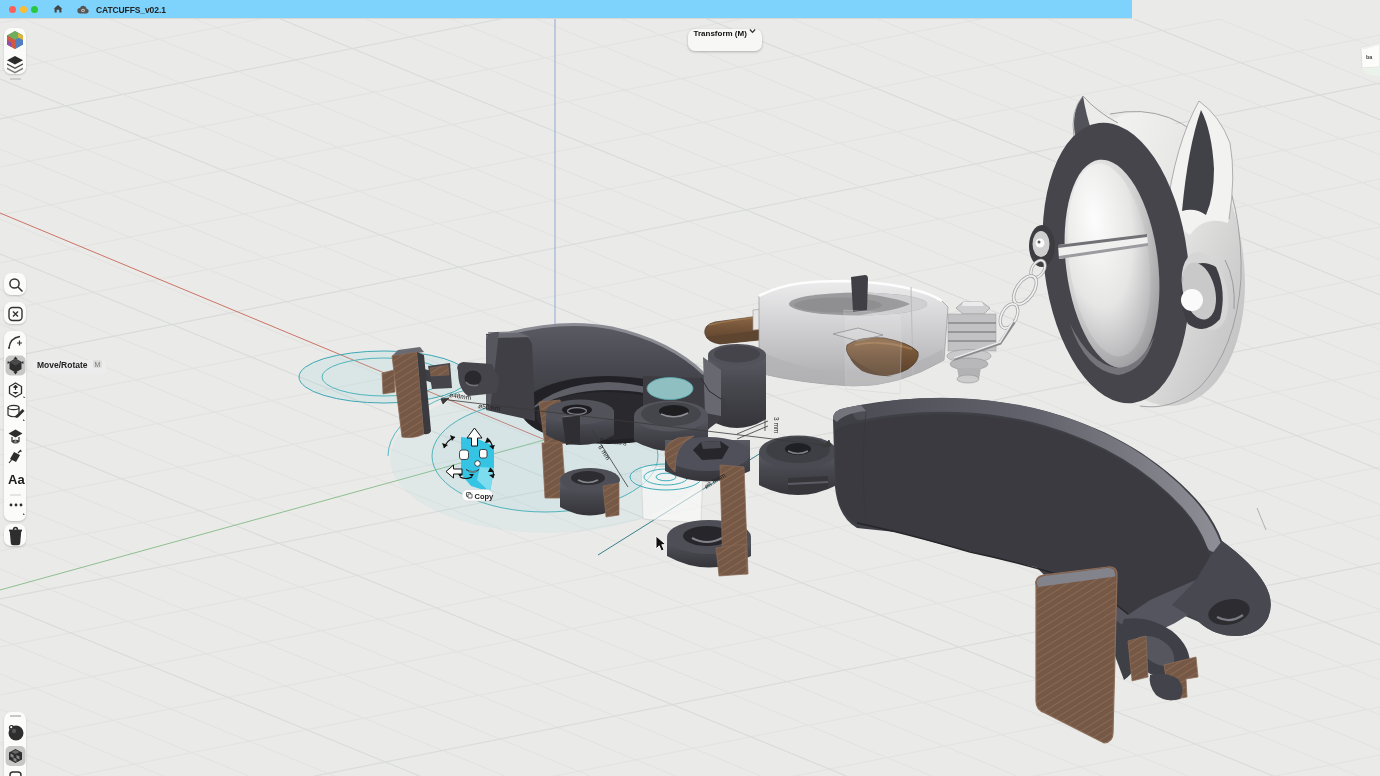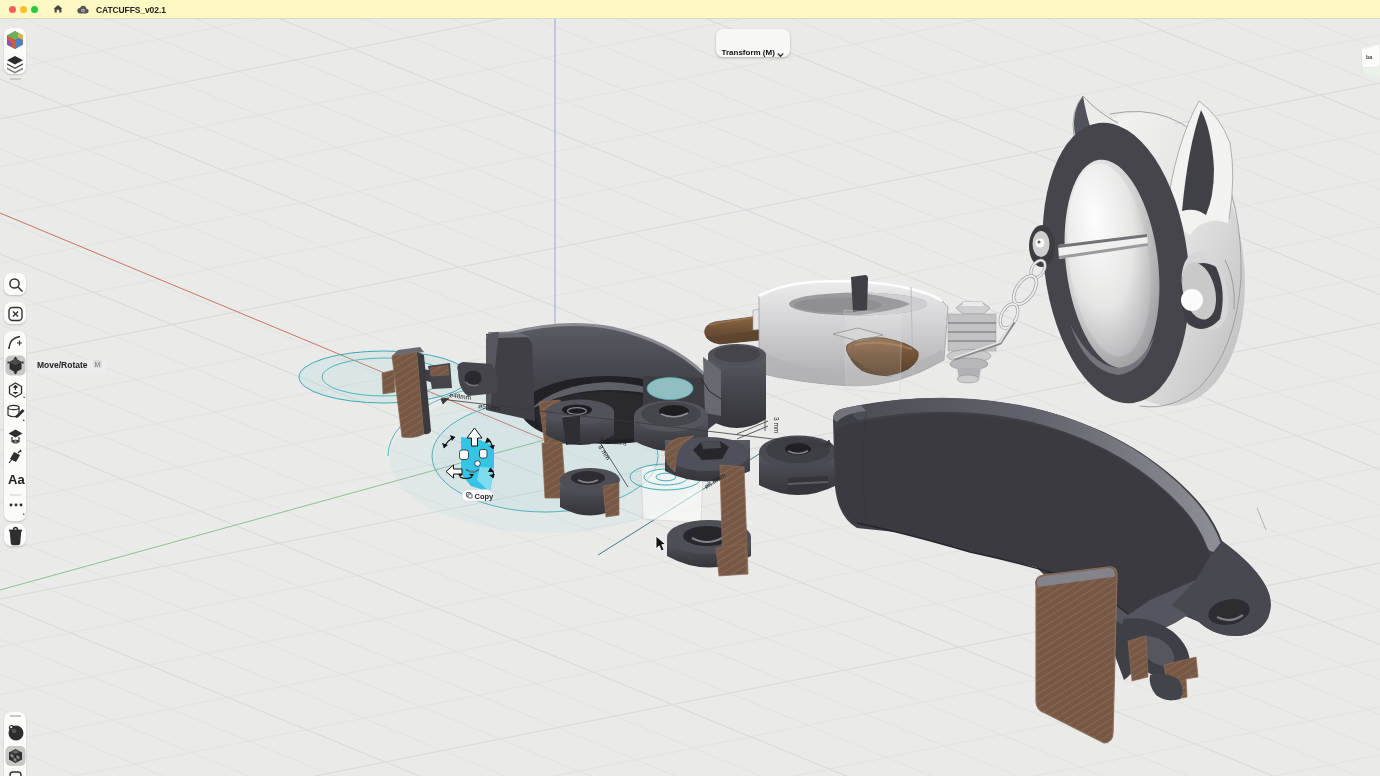--- a/index.html
+++ b/index.html
@@ -1,21 +1,21 @@
 <!DOCTYPE html>
 <html><head>
 <meta charset="utf-8">
 <style>
 html,body{margin:0;padding:0;width:1380px;height:776px;overflow:hidden;background:#eaeae9;font-family:"Liberation Sans",sans-serif;}
-#topbar{position:absolute;left:0;top:0;width:1380px;height:18px;background:#fef9c3;border-bottom:1px solid #d7d7d6;z-index:30;}
+#topbar{position:absolute;left:0;top:0;width:1132px;height:18px;background:#7dd3fc;border-bottom:1px solid #d7d7d6;z-index:30;}
 .tl{position:absolute;top:5.5px;width:7px;height:7px;border-radius:50%;}
 #title{position:absolute;left:96px;top:4.5px;font-size:8.5px;font-weight:bold;color:#222;letter-spacing:-0.1px;}
 #viewport{position:absolute;left:0;top:19px;width:1380px;height:757px;}
 .panel{position:absolute;background:#fbfbfa;border-radius:7px;box-shadow:0 1px 2px rgba(0,0,0,0.18);z-index:20;}
-#transformBtn{position:absolute;left:716px;top:29px;height:28px;background:#f7f7f6;border-radius:7px;box-shadow:0 1px 2.5px rgba(0,0,0,0.25);display:flex;align-items:flex-end;padding:0 5.5px;z-index:25;font-size:8px;font-weight:bold;color:#111;}
+#transformBtn{position:absolute;left:688px;top:29px;height:22px;background:#f7f7f6;border-radius:7px;box-shadow:0 1px 2.5px rgba(0,0,0,0.25);display:flex;align-items:flex-start;padding:0 5.5px;z-index:25;font-size:8px;font-weight:bold;color:#111;}
 #tooltip{position:absolute;left:33px;top:360px;height:14px;background:rgba(236,236,236,0.95);border-radius:3px;display:flex;align-items:flex-start;padding:0 4px;z-index:25;font-size:8.5px;font-weight:bold;color:#222;}
 #tooltip .key{margin-left:5px;background:#dcdcdb;border-radius:2px;font-size:7px;color:#777;padding:0.5px 2px;font-weight:normal;}
 #viewcube{position:absolute;right:0;top:41px;width:20px;height:38px;z-index:25;}
 </style>
 </head>
 <body>
 <div id="viewport">
 <svg width="1380" height="757" viewBox="0 0 1380 757">
 <defs>
 <pattern id="hatch" patternUnits="userSpaceOnUse" width="6" height="6" patternTransform="rotate(-32)">

